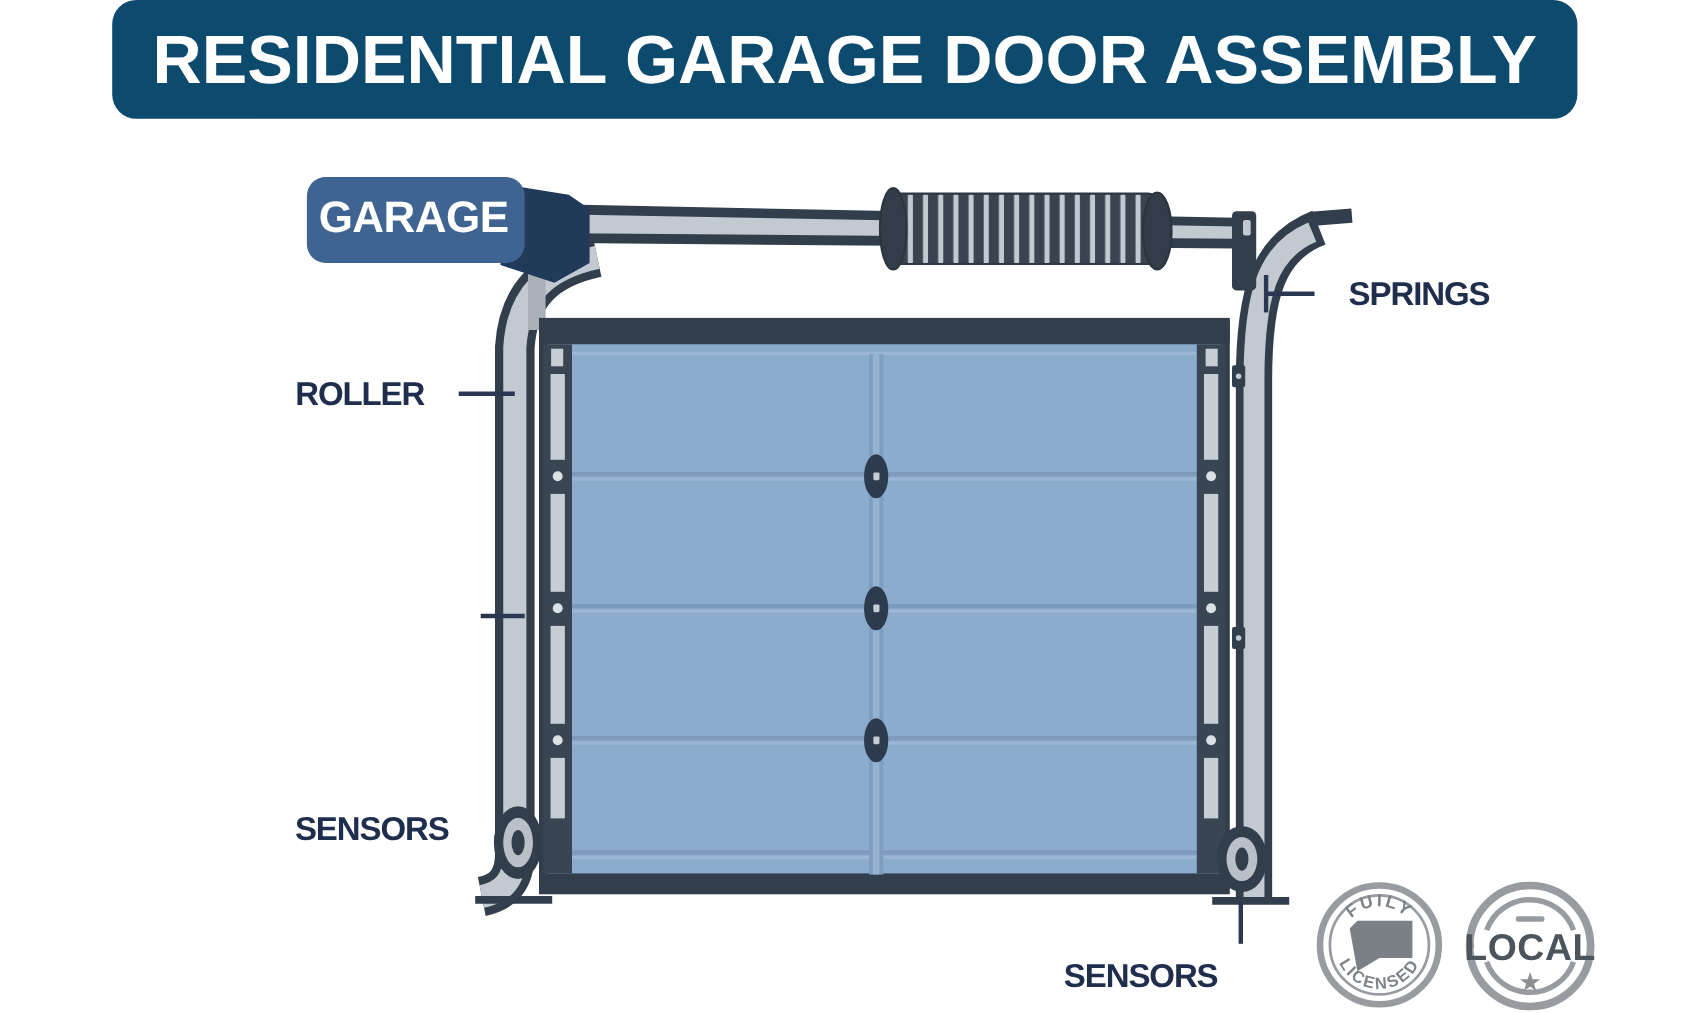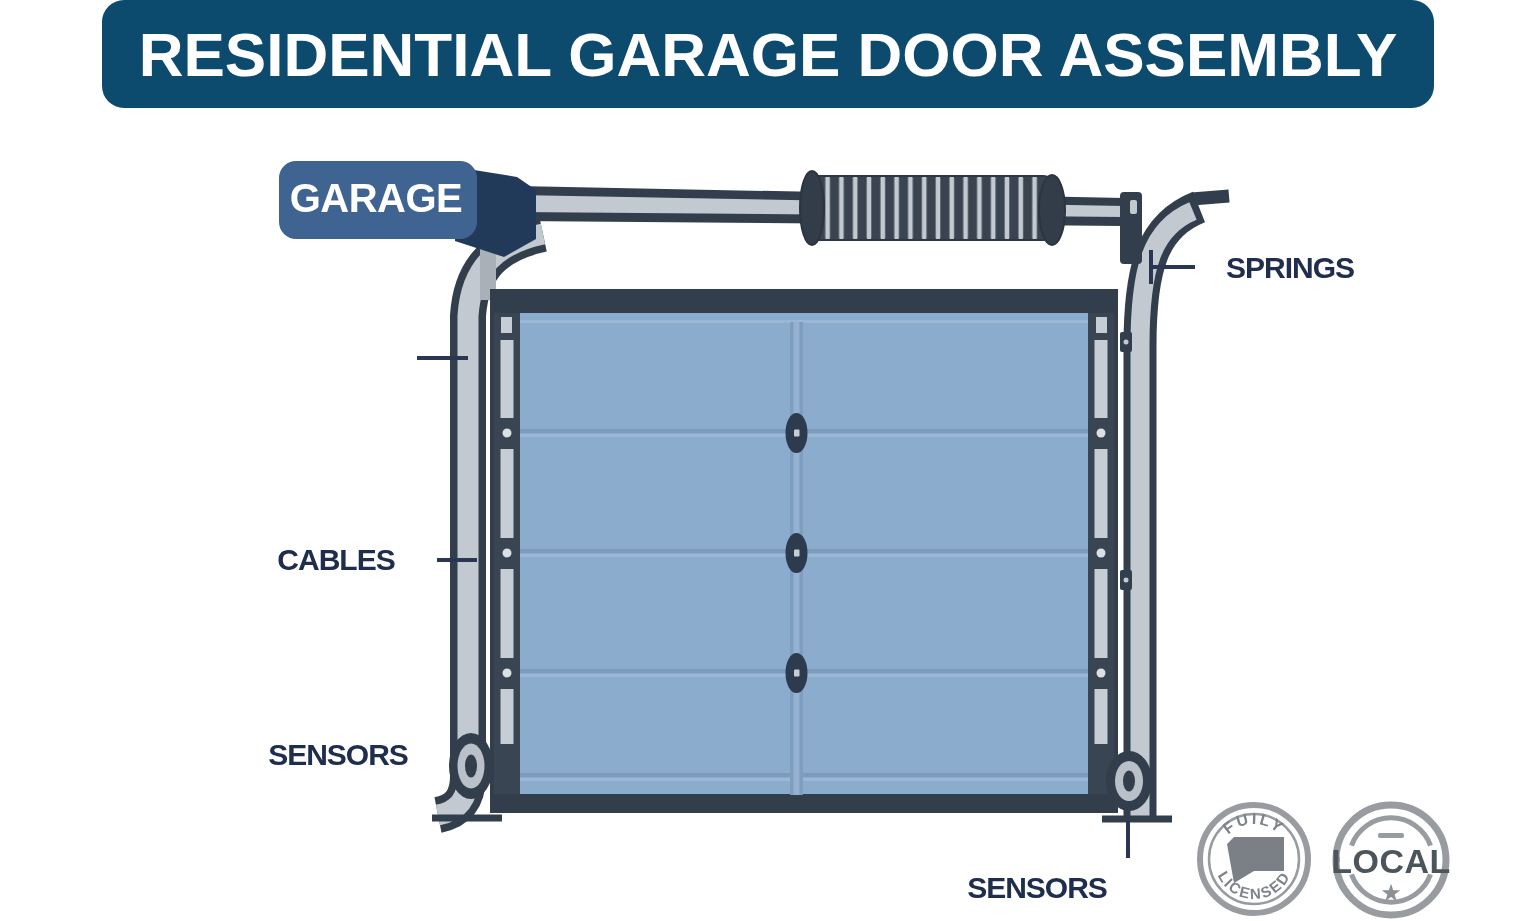--- a/index.html
+++ b/index.html
@@ -160,17 +160,17 @@
       <text x="1391" y="901" text-anchor="middle" font-size="24" fill="#8b9095" font-family="DejaVu Sans, sans-serif">★</text>
     </g>
   </svg>
 
   <div class="title-bar">
     <span class="title-text">RESIDENTIAL GARAGE DOOR ASSEMBLY</span>
   </div>
 
   <div class="lbl opener" style="left:376px;top:198px;">GARAGE</div>
   <div class="lbl" style="left:1290px;top:268px;">SPRINGS</div>
-  <div class="lbl" style="left:336px;top:560px;">CABLES</div>
+  <div class="lbl" style="left:327px;top:359px;">ROLLER</div>
   <div class="lbl" style="left:338px;top:755px;">SENSORS</div>
   <div class="lbl" style="left:1037px;top:888px;">SENSORS</div>
 
 </div>
 
 </body></html>

